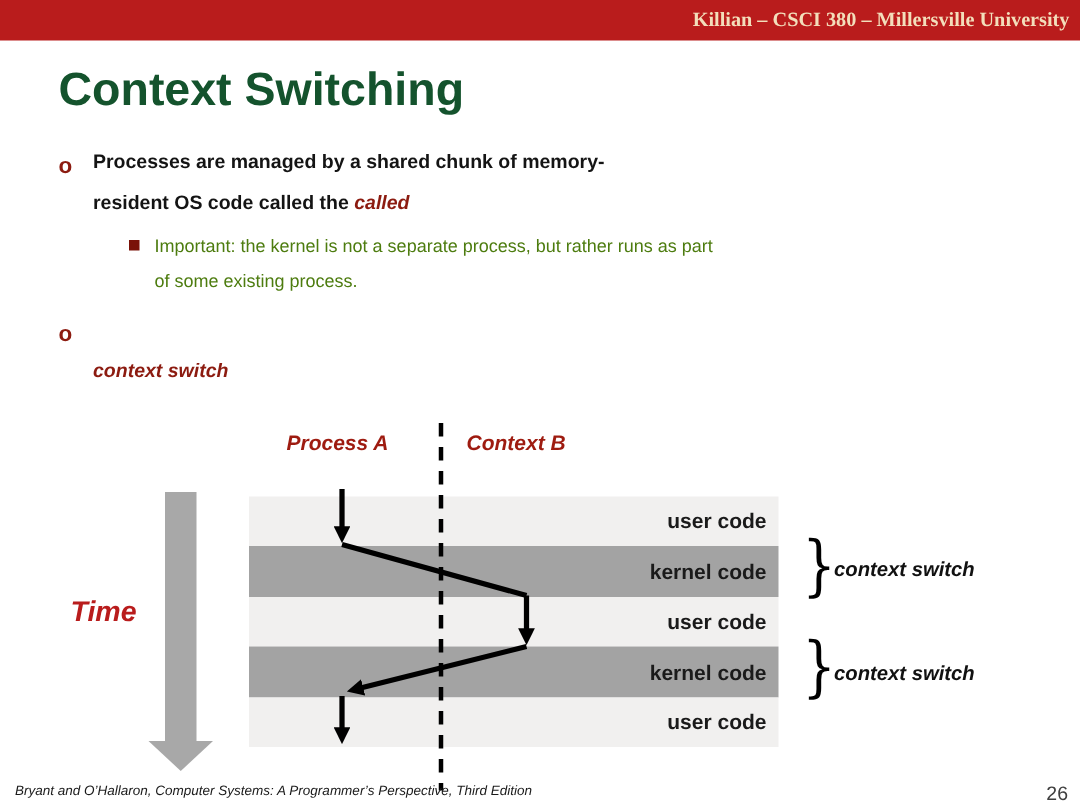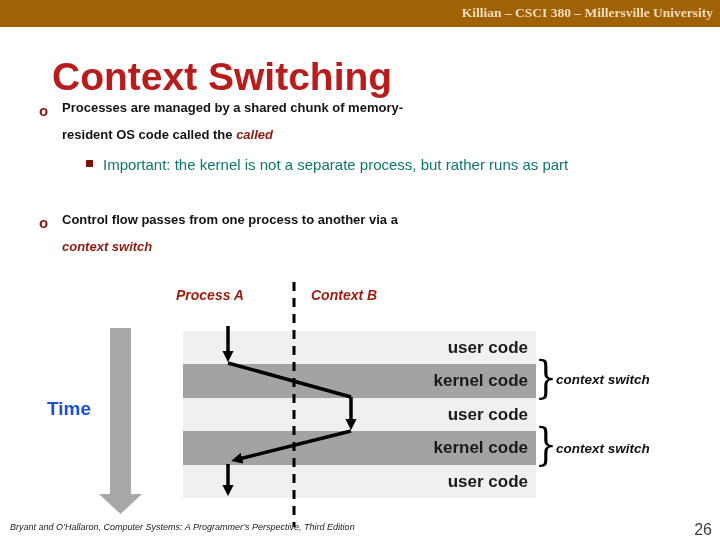--- a/index.html
+++ b/index.html
@@ -3,61 +3,61 @@
 <meta charset="utf-8">
 <style>
   html,body{margin:0;padding:0;background:#888;}
   .slide{
     position:relative;width:720px;height:540px;background:#ffffff;
     font-family:"Liberation Sans",sans-serif;overflow:hidden;
   }
   
   .header-bar{
     position:absolute;left:0;top:0;width:720px;height:27px;
-    background:#a16207;color:#f3debb;
+    background:#b91c1c;color:#f3debb;
     font-family:"Liberation Serif",serif;font-weight:bold;font-size:13.5px;
     text-align:right;line-height:26px;padding-right:7px;box-sizing:border-box;
   }
   
   .title{
-    position:absolute;left:35px;top:38px;margin:17px;
-    font-size:39px;font-weight:bold;color:#b91c1c;letter-spacing:0px;
+    position:absolute;left:35px;top:38px;margin:4px;
+    font-size:31px;font-weight:bold;color:#14532d;letter-spacing:0px;
   }
   
   .marker-o{
     position:absolute;font-size:15px;font-weight:bold;color:#8c1b10;line-height:15px;
   }
   .b1-marker{left:39px;top:103px;}
   .b2-marker{left:39px;top:215px;}
   .bullet-text{
     position:absolute;left:62px;width:616px;
     font-size:13px;font-weight:bold;color:#141414;line-height:27px;
   }
   .b1-text{top:94px;}
   .b2-text{top:206px;}
   .em-red{color:#8c1b10;font-style:italic;}
   .sub-marker{
     position:absolute;left:86px;top:160px;width:7px;height:7px;background:#7a1208;
   }
   .sub-text{
     position:absolute;left:103px;top:153px;width:600px;
-    font-size:15px;font-weight:400;color:#0f766e;line-height:23px;
+    font-size:12px;font-weight:400;color:#4d7c0f;line-height:23px;
   }
   
   .proc-label{
     position:absolute;top:287px;font-size:14px;font-weight:bold;font-style:italic;color:#9e1b10;
   }
-  .proc-a{left:176px;text-align:right;}
+  .proc-a{left:191px;text-align:right;}
   .proc-b{left:311px;}
   .time-label{
-    position:absolute;left:47px;top:398px;font-size:19px;font-weight:bold;color:#1d4ed8;
+    position:absolute;left:47px;top:398px;font-size:19px;font-weight:bold;color:#b91c1c;font-style:italic;
   }
   .band{
-    position:absolute;left:183px;width:353px;
-    font-size:17px;font-weight:600;color:#1a1a1a;
+    position:absolute;left:166px;width:353px;
+    font-size:14px;font-weight:600;color:#1a1a1a;
     text-align:right;padding-right:8px;box-sizing:border-box;
   }
   .band.user{background:#f1f0ef;}
   .band.kernel{background:#a3a3a3;}
   .band1{top:331px;height:33px;line-height:33px;}
   .band2{top:364px;height:34px;line-height:34px;}
   .band3{top:398px;height:33px;line-height:33px;}
   .band4{top:431px;height:34px;line-height:34px;}
   .band5{top:465px;height:33px;line-height:33px;}
   .brace{
@@ -72,21 +72,21 @@
   }
   .cs1{top:372px;}
   .cs2{top:441px;}
   .overlay{position:absolute;left:0;top:0;pointer-events:none;}
   
   .footer-cite{
     position:absolute;left:10px;top:522px;font-size:9px;font-style:italic;color:#1a1a1a;
   }
   .footer-page{
     position:absolute;left:694px;top:521px;width:18px;text-align:right;
-    font-size:16px;color:#3f3f3f;
+    font-size:13px;color:#3f3f3f;
   }
 </style>
 </head>
 <body>
 
 <div class="slide">
 
   <div class="header-bar">
     <span>Killian – CSCI 380 – Millersville University</span>
   </div>
@@ -95,25 +95,26 @@
 
   <span class="marker-o b1-marker">o</span>
   <div class="bullet-text b1-text">
     <span>Processes are managed by a shared chunk of memory-</span><br>
     <span>resident OS code called the </span><span class="em-red">called</span>
   </div>
 
   <span class="sub-marker"></span>
   <div class="sub-text">
     <span>Important: the kernel is not a separate process, but rather runs as part</span><br>
+    <span>of some existing process.</span>
   </div>
 
   <span class="marker-o b2-marker">o</span>
   <div class="bullet-text b2-text">
-    <span>Control flow passes from one process to another via a</span><br>
+    <br>
     <span class="em-red">context switch</span>
   </div>
 
   <span class="proc-label proc-a">Process A</span>
   <span class="proc-label proc-b">Context B</span>
   <span class="time-label">Time</span>
 
   <div class="band user band1">user code</div>
   <div class="band kernel band2">kernel code</div>
   <div class="band user band3">user code</div>

